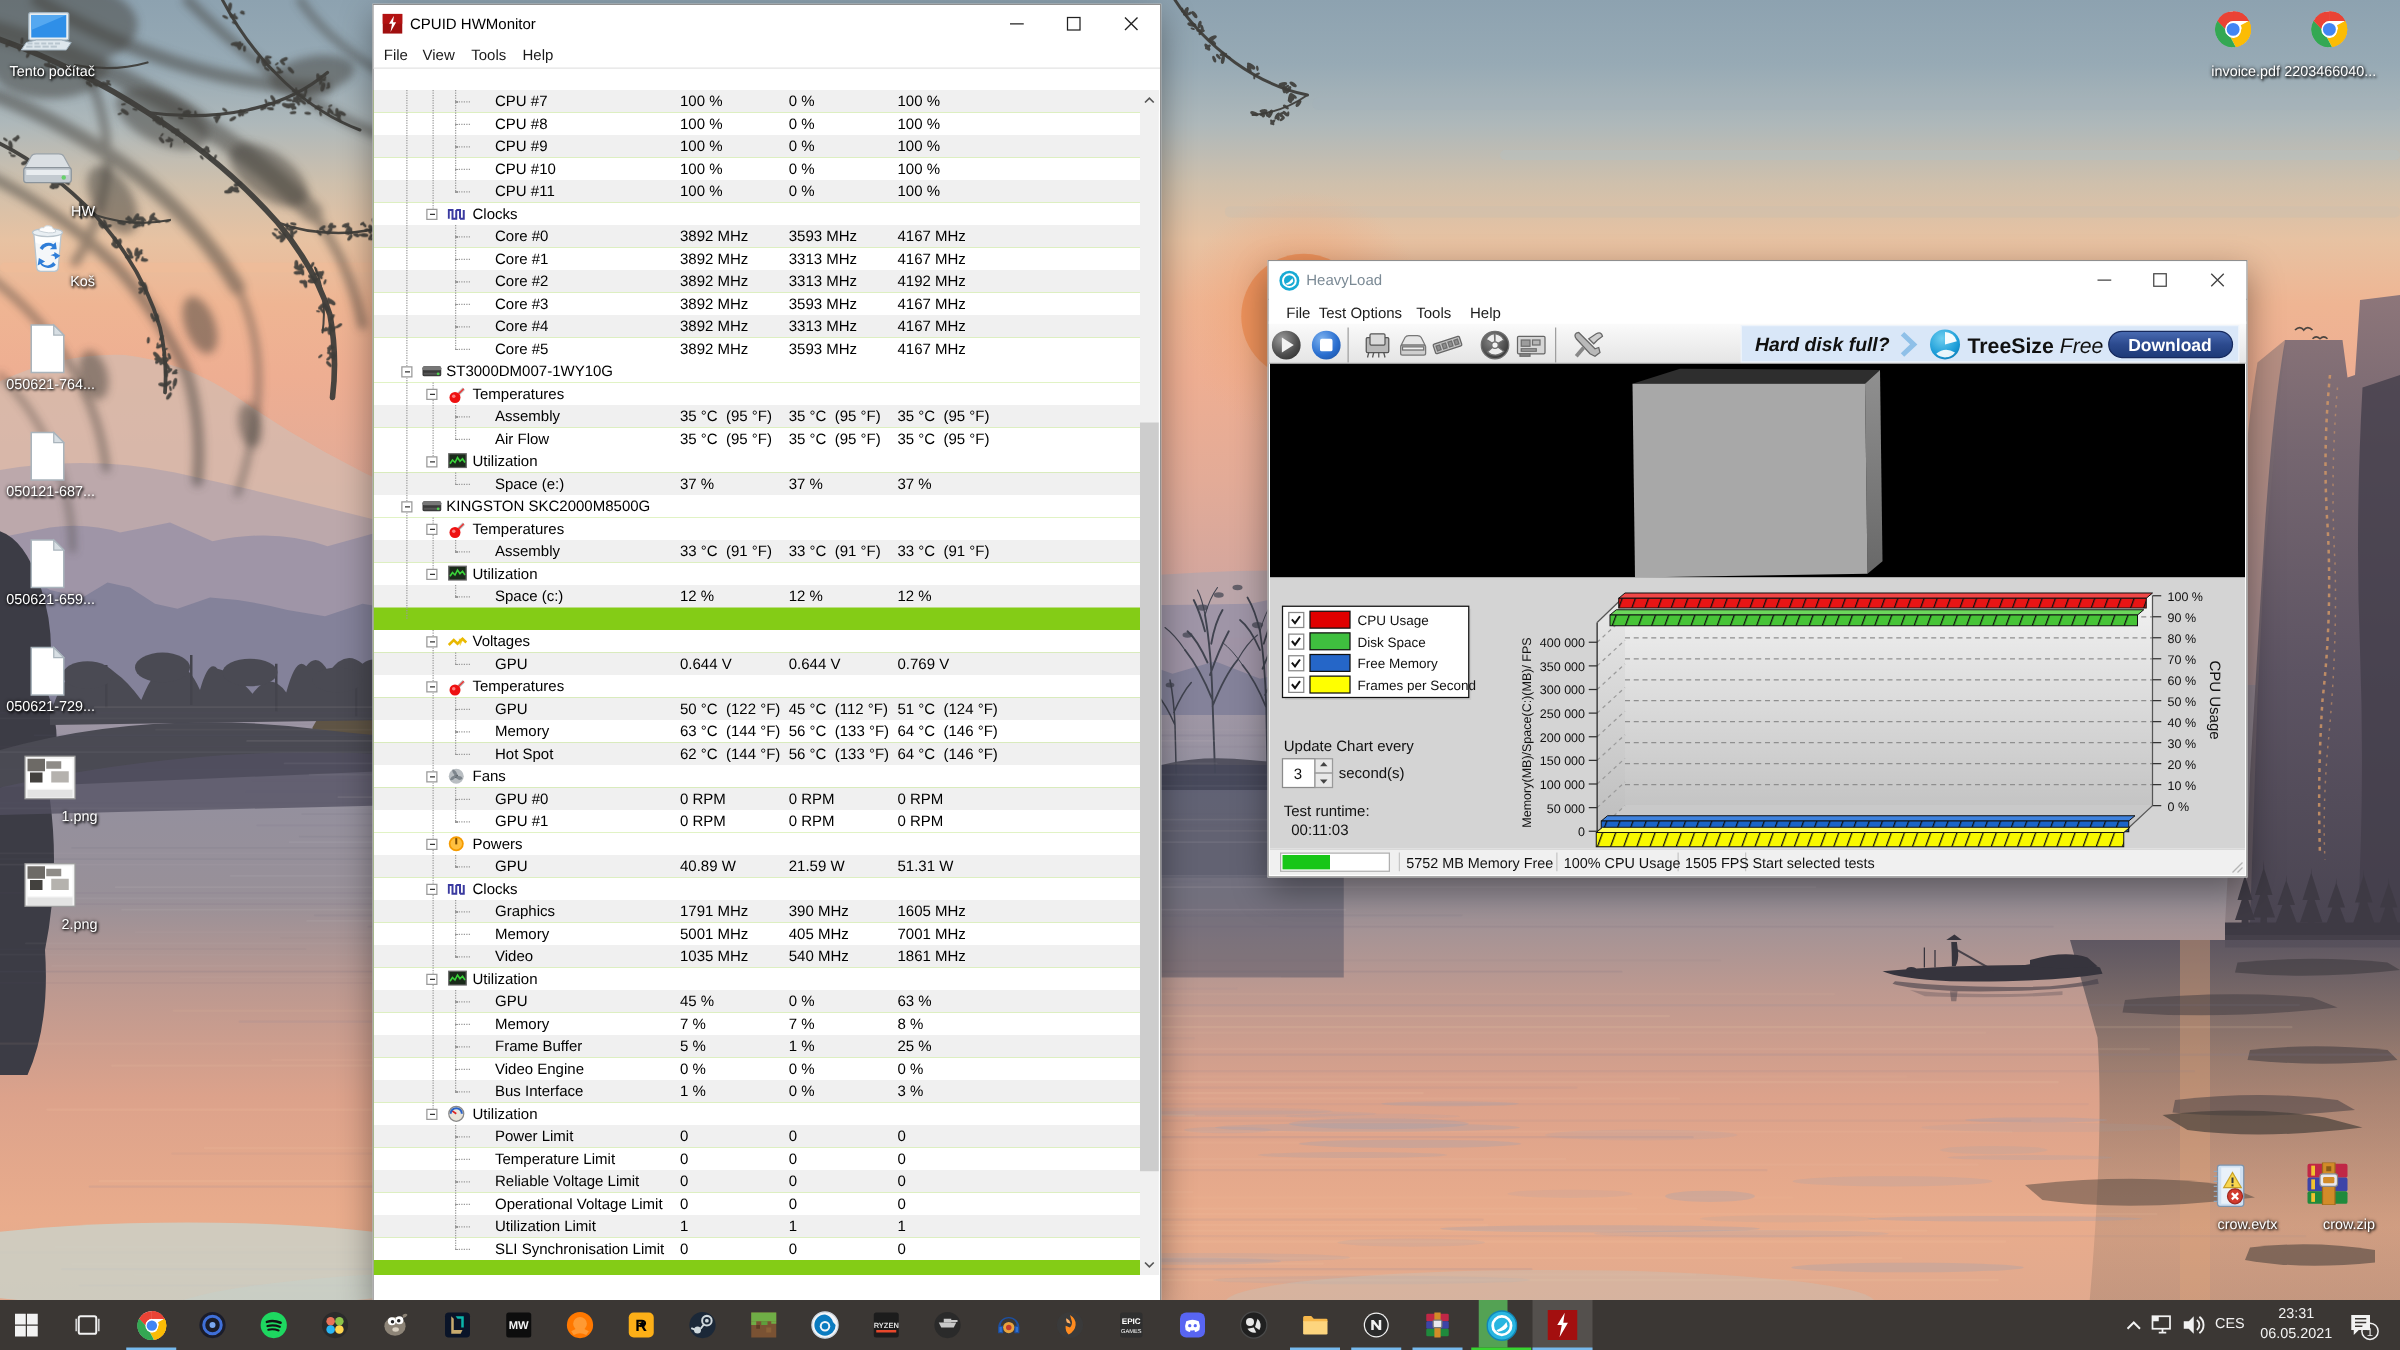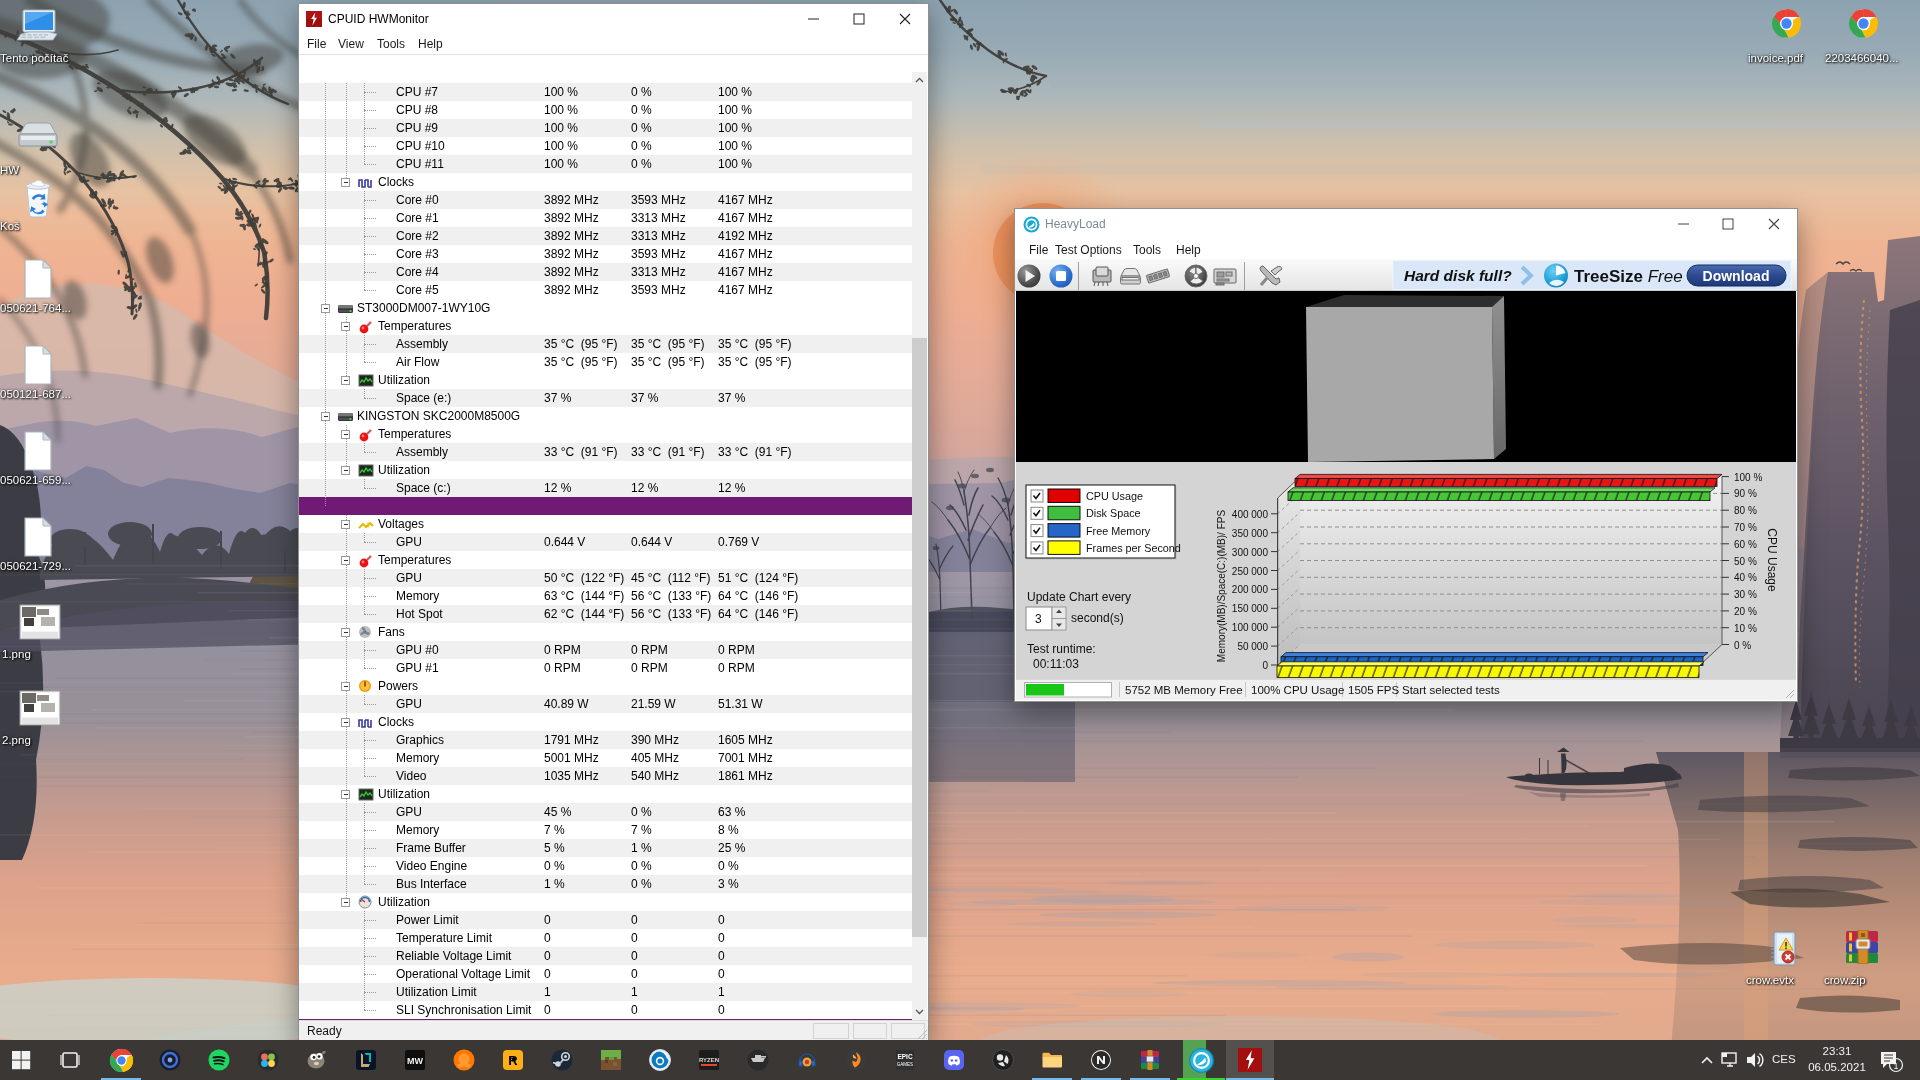--- a/index.html
+++ b/index.html
@@ -1,36 +1,36 @@
 <!DOCTYPE html>
 <html><head><meta charset="utf-8"><title>desktop</title>
 <style>
 * { margin:0; padding:0; box-sizing:border-box; }
 html,body { width:1920px; height:1080px; overflow:hidden; font-family:"Liberation Sans",sans-serif; }
 #stage { position:relative; width:1920px; height:1080px; background:#9aa5ad; }
 #wp { position:absolute; left:0; top:0; }
-.dico { position:absolute; text-align:left; }
+.dico { position:absolute; text-align:right; }
 .dig { height:42px; display:flex; align-items:flex-start; justify-content:center; }
 .dlb { color:#fff; font-size:11.5px; line-height:13px; text-shadow:1px 1px 2px #000, 0 0 3px #000; margin-top:2px; white-space:nowrap; }
 
 #hwm { position:absolute; left:298px; top:3px; width:631px; height:1038px; background:#fff; border:1px solid #8f8f8f; box-shadow:0 10px 26px rgba(0,0,0,0.4); }
 #hl { position:absolute; left:1014px; top:208px; width:784px; height:494px; background:#fff; border:1px solid #8f8f8f; box-shadow:0 10px 26px rgba(0,0,0,0.4); }
 .titlebar { position:relative; height:30px; background:#fff; }
 .titlebar .hwico { position:absolute; left:7px; top:7px; }
 .titlebar .hlico { position:absolute; left:8px; top:7px; }
 .ttext { position:absolute; left:29px; top:8px; font-size:12px; color:#000; }
 #hl .ttext { left:30px; }
 .wbtn { position:absolute; top:0; width:46px; height:30px; }
 .menubar { position:relative; height:21px; background:#fff; border-bottom:1px solid #e3e3e3; }
 .menubar span { position:absolute; top:3px; font-size:12px; color:#1a1a1a; }
 
 #hwm .hdr { position:relative; height:19px; background:#f2f2f2; border-bottom:1px solid #d9d9d9; }
 #hwm .hc { position:absolute; top:2.5px; font-size:12px; color:#222; }
 #hwm .hsep { position:absolute; top:2px; width:1px; height:15px; background:#cfcfcf; }
-#hwm .tbl { position:absolute; left:0; top:79px; width:616px; height:948px; background:#701a75; overflow:hidden;text-decoration:underline; }
+#hwm .tbl { position:absolute; left:0; top:68px; width:616px; height:948px; background:#84cc16; overflow:hidden;text-decoration:underline; }
 .hrow { position:absolute; left:0; width:616px; height:18px; }
 .hrow .tname { position:absolute; top:2px; font-size:12px; color:#000; white-space:nowrap; }
 .hrow .cv { position:absolute; top:2px; font-size:12px; color:#000; white-space:nowrap; }
 .ebox { position:absolute; top:4.5px; width:9px; height:9px; border:1px solid #999; background:#fff; z-index:3; }
 .ebox::after { content:""; position:absolute; left:1.5px; top:3px; width:4px; height:1px; background:#333; }
 .leafh { position:absolute; top:9px; width:12px; border-top:1px dotted #9a9a9a; }
 .vdot { position:absolute; width:1px; border-left:1px dotted #9a9a9a; z-index:1; }
 .ticon { position:absolute; top:2px; }
 #hwm .vscroll { position:absolute; right:1px; top:68px; width:15px; height:948px; background:#f0f0f0; }
 #hwm .sarr { position:absolute; left:0; width:15px; height:17px; background:#f0f0f0; }
@@ -1447,29 +1447,20 @@
  </div>
  <div class="vscroll">
    <div class="sarr" style="top:0"><svg width="15" height="17">
             <path d="M4 10 L7.5 6.5 L11 10" stroke="#555" fill="none" stroke-width="1.3"></path>
           </svg></div>
    <div class="sthumb"></div>
    <div class="sarr" style="bottom:0"><svg width="15" height="17">
             <path d="M4 7 L7.5 10.5 L11 7" stroke="#555" fill="none" stroke-width="1.3"></path>
           </svg></div>
  </div>
- <div class="sbar">
-        <span class="rdy">Ready</span>
-  <span class="sbx" style="right:79px;width:36px"></span>
-        <span class="sbx" style="right:41px;width:34px"></span>
-        <span class="sbx" style="right:3px;width:34px"></span>
-  <svg class="grip" width="12" height="12">
-          <path d="M11 2 L2 11 M11 6 L6 11 M11 10 L10 11" stroke="#b5b5b5" stroke-width="1"></path>
-        </svg>
- </div>
 </div>
 
 <div id="hl">
  <div class="titlebar">
   <svg class="hlico" width="17" height="17" viewBox="0 0 17 17">
           <circle cx="8.5" cy="8.5" r="8" fill="#17aad4"></circle>
           <circle cx="8.5" cy="8.5" r="5.1" fill="none" stroke="#fff" stroke-width="1.6"></circle>
           <path d="M5.5 11 Q8.5 10 11 6.5 L11.6 9 Q10 11.5 6.5 11.8 Z" fill="#fff"></path>
         </svg>
   <span class="ttext" style="color:#7b8a95">HeavyLoad</span>

